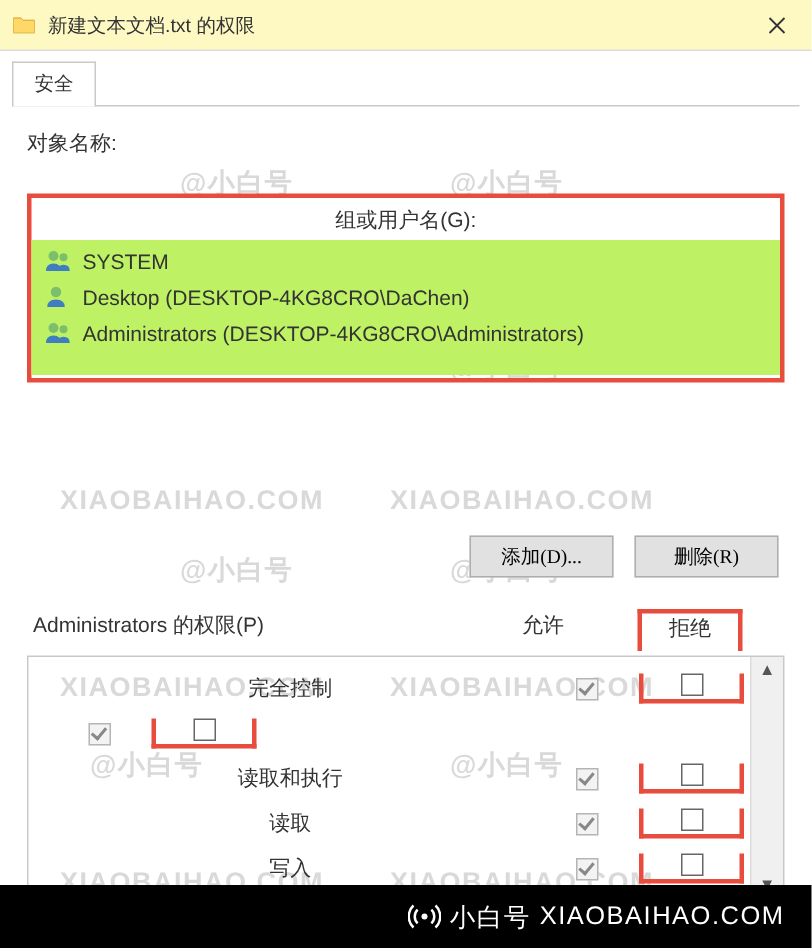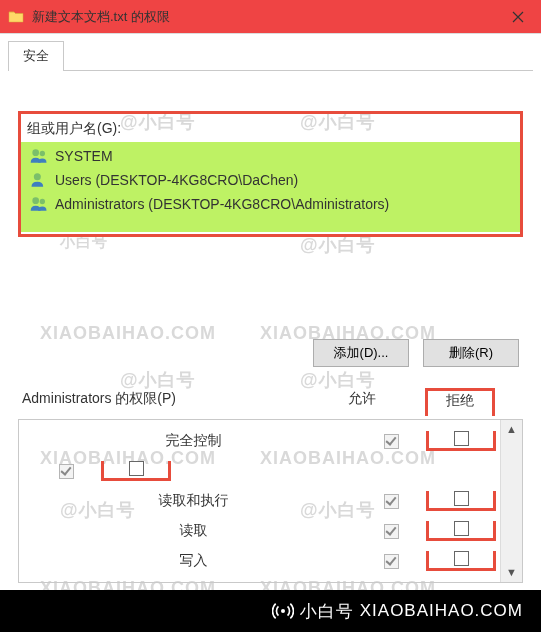--- a/index.html
+++ b/index.html
@@ -22,63 +22,63 @@
   }
   .wm-text {
     position:absolute; color:#d9d9d9; font-size:18px; font-weight:600;
     white-space:nowrap; letter-spacing:1px;
   }
   .window { position:relative; z-index:1; }
   .titlebar {
     display:flex; align-items:center; justify-content:space-between;
     height:34px; padding:0 0 0 8px;
     border-bottom:1px solid #dcdcdc;
-    background:#ef4444;
+    background:#fef9c3;
   }
   .titlebar .left { display:flex; align-items:center; gap:8px; }
   .folder-icon { width:16px; height:16px; }
   .titlebar .title { font-size:13px; }
   .close-btn {
     width:46px; height:34px; display:flex; align-items:center; justify-content:center;
     font-size:17px; color:#333; cursor:pointer;
   }
   .tabs { display:flex; align-items:flex-end; padding:6px 8px 0 8px; height:36px; }
   .tab {
     padding:5px 14px 6px 14px; font-size:13px;
     border:1px solid #c9c9c9; border-bottom:none;
     background:#fff; position:relative; top:1px;
   }
   .tab.sel { background:#fff;text-align:center; }
   .tab-line { border-top:1px solid #c9c9c9; margin:0 8px 0 8px; }
   .content { padding:16px 18px 0 18px; }
   .row { display:flex; align-items:center; margin-bottom:24px; }
   .row .lbl { width:108px; font-size:14px; }
   .row .val { flex:1; font-size:14px; white-space:nowrap; overflow:hidden; }
-  .group-label { font-size:14px; margin-bottom:4px; padding:4px 6px 0 6px; }
+  .group-label { font-size:14px; margin-bottom:4px; padding:4px 6px 0 6px;text-align:center; }
   .group-box {
     border:3px solid #e74c3c;
     padding:2px 0;
     margin-bottom:2px;
   }
   .group-list {
     background:#bef264;
     padding:2px 6px 6px 6px;
     min-height:90px;
   }
   .list-item {
     display:flex; align-items:center; gap:6px;
     padding:3px 2px; font-size:14px;
   }
   .user-icon { width:20px; height:18px; flex-shrink:0; }
   .list-gap { height:90px; }
   .btn-row { display:flex; justify-content:flex-end; gap:14px; padding:10px 4px 18px 0; }
   .btn {
     min-width:96px; height:28px; padding:0 16px;
     background:#e1e1e1; border:1px solid #adadad;
-    font-size:13px; cursor:pointer; font-family:Liberation Sans, sans-serif;
+    font-size:13px; cursor:pointer; font-family:Liberation Serif, serif;
   }
   .perm-header {
     display:flex; align-items:center; font-size:14px; padding:0 4px 6px 4px;
   }
   .perm-header .ph-label { flex:1; }
   .perm-header .ph-col { width:70px; text-align:center; }
   .perm-header .ph-col.deny {
     border:3px solid #e74c3c; border-bottom:none; padding:1px 0 6px 0;
     position:relative; top:3px;margin-left:28px;
   }
@@ -160,40 +160,41 @@
   <div class="tabs">
     <div class="tab sel">
       <span>安全</span>
     </div>
   </div>
   <div class="tab-line"></div>
 
   <div class="content">
 
     <div class="row">
+      <span class="lbl">对象名称:</span>
     </div>
 
     <div class="group-box">
       <div class="group-label">组或用户名(G):</div>
       <div class="group-list">
         <div class="list-item">
           <svg class="user-icon" viewBox="0 0 24 20">
             <circle cx="8" cy="6" r="4" fill="#7bbf6a"></circle>
               <path d="M2 18 Q2 12 8 12 Q14 12 14 18 Z" fill="#3f7fbf"></path>
             <circle cx="16" cy="7" r="3.2" fill="#7bbf6a"></circle>
               <path d="M11 18 Q11 13 16 13 Q21 13 21 18 Z" fill="#3f7fbf"></path>
           </svg>
           <span>SYSTEM</span>
         </div>
         <div class="list-item">
           <svg class="user-icon" viewBox="0 0 24 20">
             <circle cx="10" cy="6" r="4.2" fill="#7bbf6a"></circle>
               <path d="M3 18 Q3 12 10 12 Q17 12 17 18 Z" fill="#3f7fbf"></path>
           </svg>
-          <span>Users (DESKTOP-4KG8CRO\DaChen)</span>
+          <span>Desktop (DESKTOP-4KG8CRO\DaChen)</span>
         </div>
         <div class="list-item">
           <svg class="user-icon" viewBox="0 0 24 20">
             <circle cx="8" cy="6" r="4" fill="#7bbf6a"></circle>
               <path d="M2 18 Q2 12 8 12 Q14 12 14 18 Z" fill="#3f7fbf"></path>
             <circle cx="16" cy="7" r="3.2" fill="#7bbf6a"></circle>
               <path d="M11 18 Q11 13 16 13 Q21 13 21 18 Z" fill="#3f7fbf"></path>
           </svg>
           <span>Administrators (DESKTOP-4KG8CRO\Administrators)</span>
         </div>

